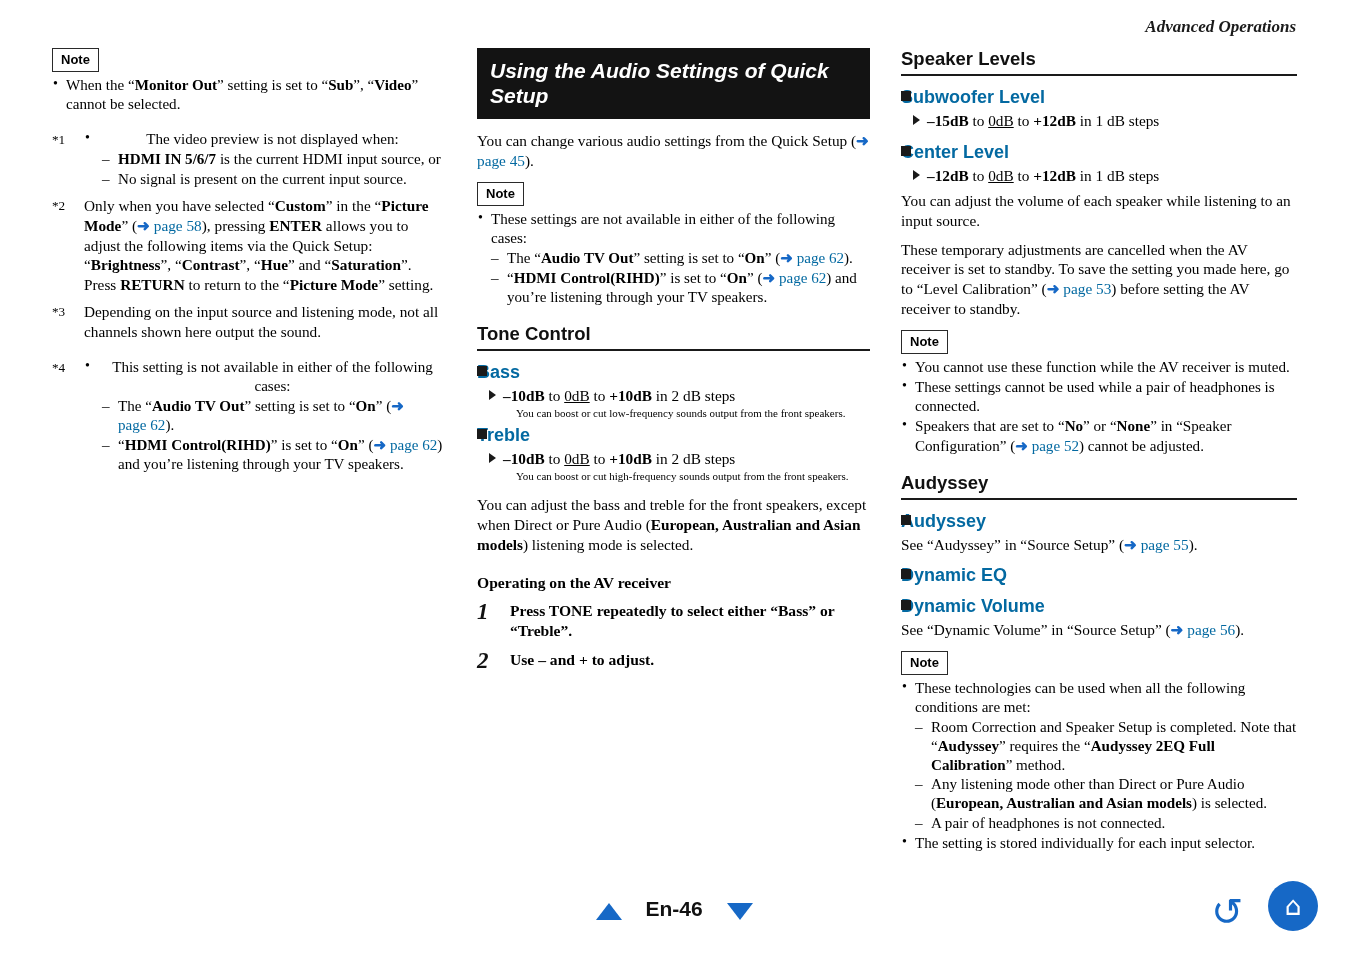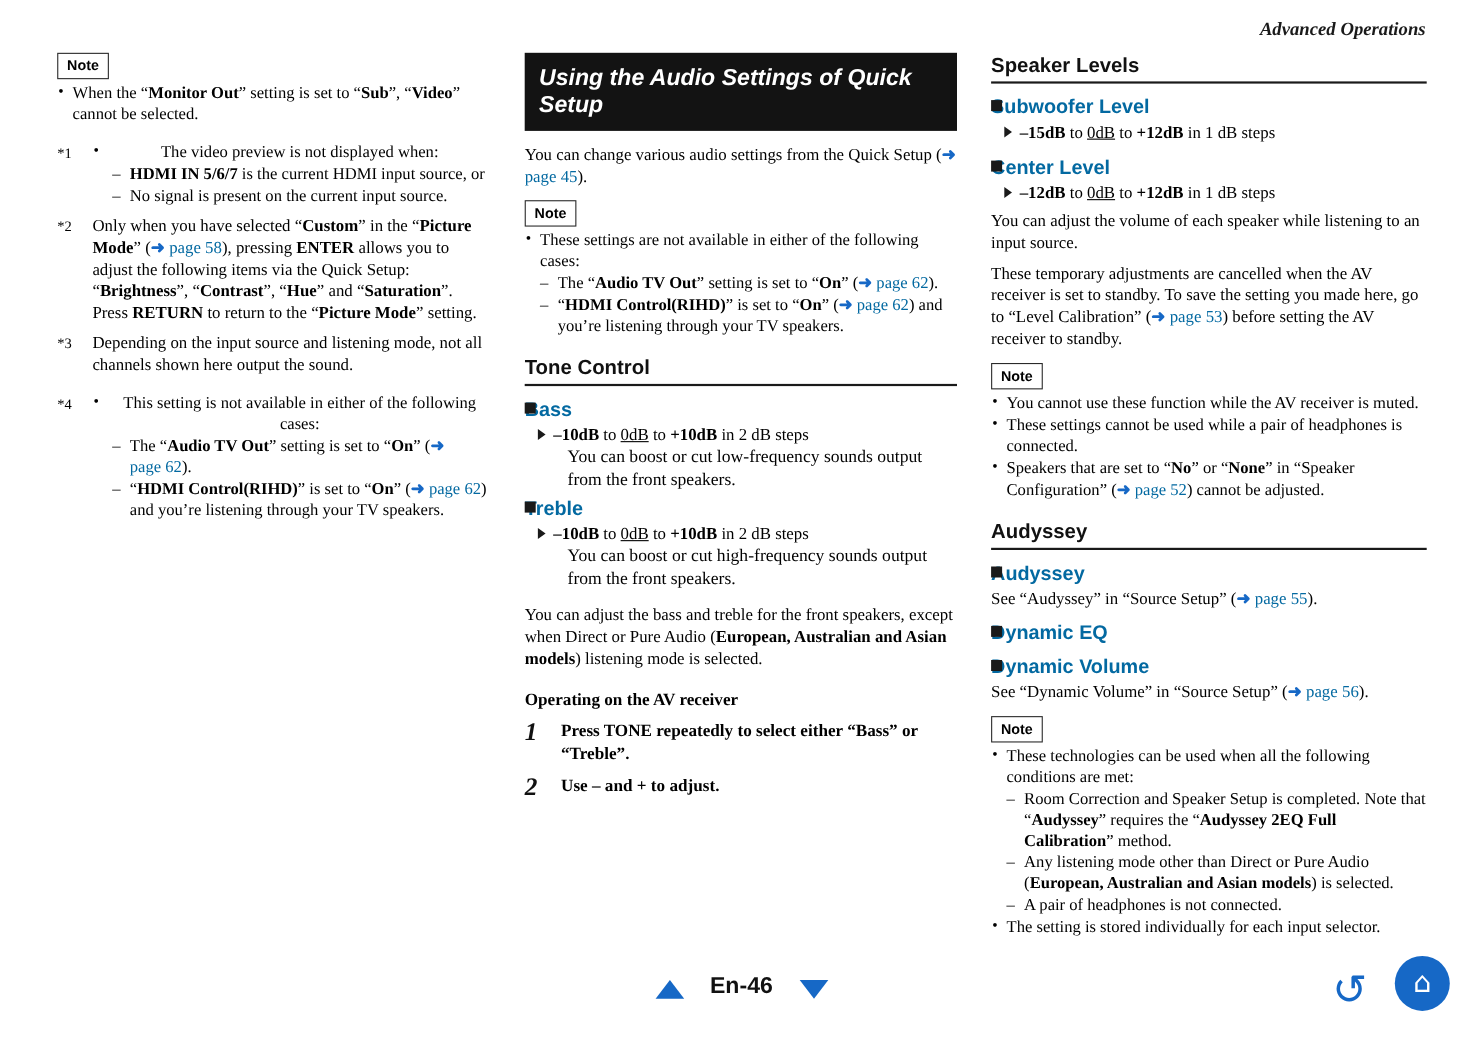--- a/index.html
+++ b/index.html
@@ -81,41 +81,41 @@
   
   .range{
     position:relative;padding-left:26px;font-size:15.3px;line-height:1.3;
     margin:0 0 0 0;
   }
   .range:before{
     content:"";position:absolute;left:12px;top:4px;
     border-left:7px solid #1a1a1a;border-top:5px solid transparent;border-bottom:5px solid transparent;
   }
   .u{text-decoration:underline;}
-  .indent{padding-left:39px;font-size:16px;line-height:1.3;}
+  .indent{padding-left:39px;font-size:11px;line-height:1.3;}
 
   
   .lnk{color:#0369a1;font-weight:normal;white-space:nowrap;}
   .arrow{color:#1668c6;font-weight:bold;}
 
   
   .step{position:relative;padding-left:33px;margin-top:9px;}
   .step .num{
     position:absolute;left:0;top:-2px;
     font-family:"Liberation Serif", serif;font-style:italic;font-weight:bold;font-size:23px;color:#111;
   }
   .step .txt{font-weight:bold;font-size:15.6px;line-height:1.3;}
 
   .oper{
     font-family:Liberation Serif, serif;
     font-weight:bold;font-size:15.6px;margin:19px 0 0 0;
   }
 
   
-  .footer{position:absolute;left:0;bottom:16px;width:1348px;height:90px;}
+  .footer{position:absolute;left:0;bottom:4px;width:1348px;height:90px;}
   .pagenum{
     position:absolute;left:50%;transform:translateX(-50%);bottom:29px;
     font-family:"Liberation Sans", sans-serif;font-weight:bold;font-size:21px;color:#111;
   }
   .tri{
     position:absolute;bottom:30px;width:0;height:0;
   }
   .tri-up{
     left:596px;border-left:13px solid transparent;border-right:13px solid transparent;
     border-bottom:17px solid #1668c6;

